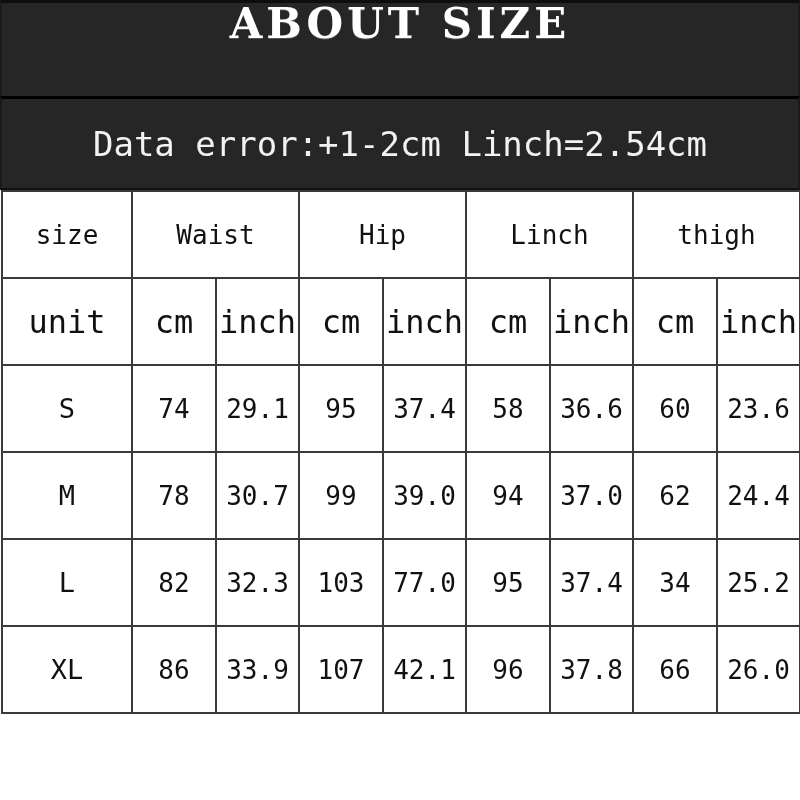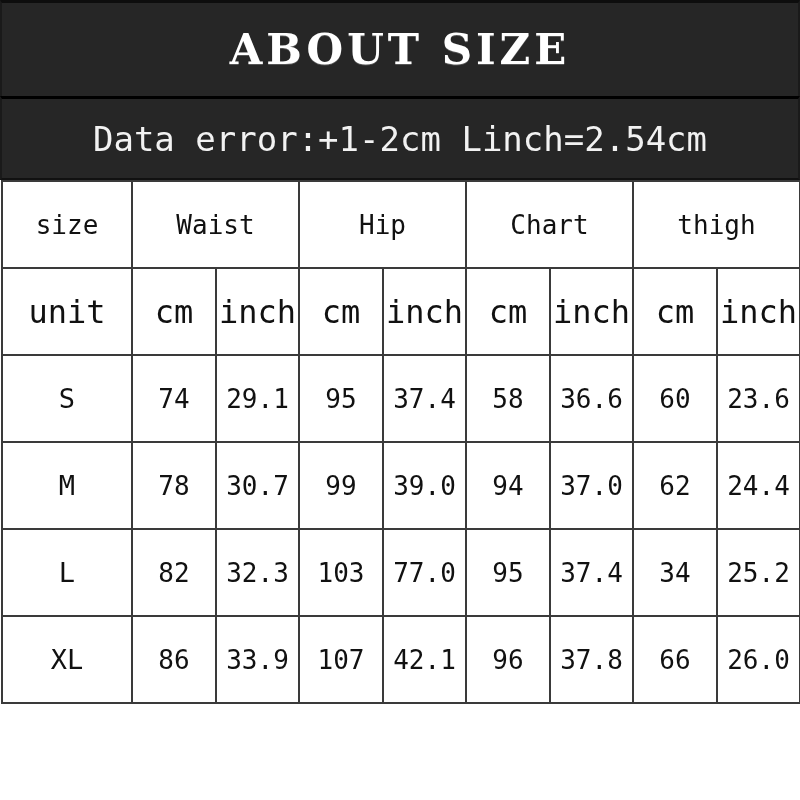--- a/index.html
+++ b/index.html
@@ -27,25 +27,25 @@
     background: #262626;
     width: 800px;
     box-sizing: border-box;
   }
   .banner-top {
     height: 96px;
     border-top: 3px solid #0d0d0d;
     border-left: 2px solid #1a1a1a;
     border-right: 2px solid #1a1a1a;
     display: flex;
-    align-items: center;
+    align-items: flex-start;
     justify-content: center;
   }
   .banner-second {
-    height: 84px;
+    height: 94px;
     border-top: 3px solid #000000;
     border-left: 2px solid #1a1a1a;
     border-right: 2px solid #1a1a1a;
     border-bottom: 2px solid #111111;
     display: flex;
     align-items: center;
     justify-content: center;
   }
   .title-text {
     color: #ffffff;
@@ -144,21 +144,21 @@
       <col class="c-cm">
         <col class="c-inch">
       <col class="c-cm">
         <col class="c-inch">
     </colgroup>
     <tbody>
       <tr>
         <td class="group-head">size</td>
         <td class="group-head" colspan="2">Waist</td>
         <td class="group-head" colspan="2">Hip</td>
-        <td class="group-head" colspan="2">Chart</td>
+        <td class="group-head" colspan="2">Linch</td>
         <td class="group-head" colspan="2">thigh</td>
       </tr>
       <tr>
         <td class="unit-cell">unit</td>
         <td class="unit-cell">cm</td>
         <td class="unit-cell">inch</td>
         <td class="unit-cell">cm</td>
         <td class="unit-cell">inch</td>
         <td class="unit-cell">cm</td>
         <td class="unit-cell">inch</td>

